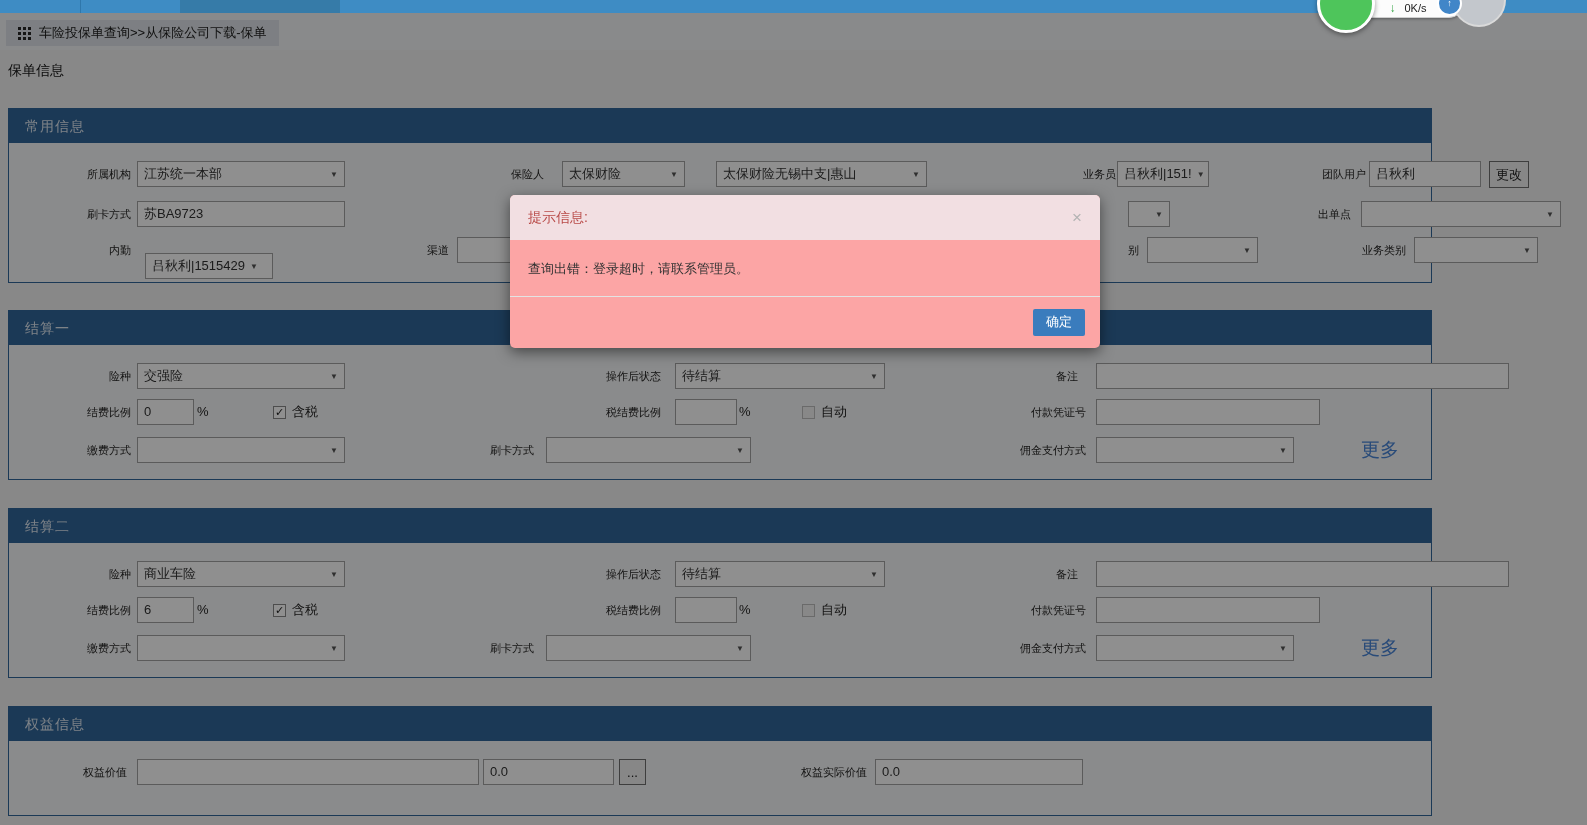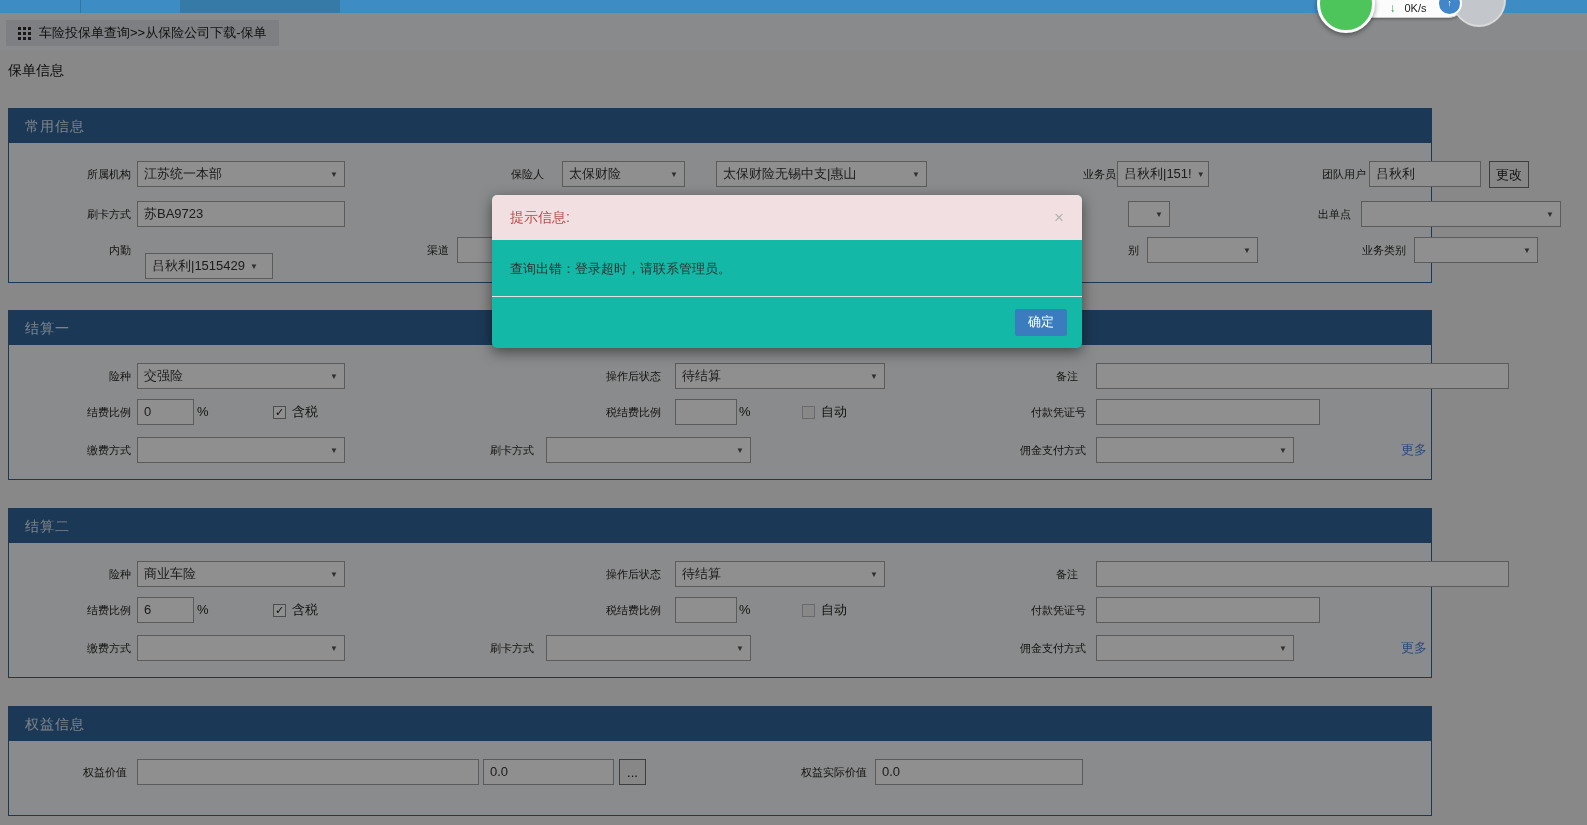--- a/index.html
+++ b/index.html
@@ -30,25 +30,25 @@
   .sel.compact .v{flex:0 0 auto;}
   .sel .ar{font-size:8px;color:#555;margin-left:5px;}
   .unit{position:absolute;height:26px;line-height:26px;font-size:13px;color:#262626;}
   .cbx{position:absolute;display:flex;align-items:center;gap:6px;height:26px;}
   .cb{width:13px;height:13px;box-sizing:border-box;border:1px solid #8a8a8a;background:#fff;
       display:flex;align-items:center;justify-content:center;font-size:11px;font-weight:bold;color:#1a1a1a;line-height:1;}
   .cb.un{background:#f2f2f2;border-color:#bdbdbd;color:transparent;}
   .cbl{font-size:13px;color:#262626;}
   .btn{position:absolute;box-sizing:border-box;height:27px;background:#f0f0f0;border:1px solid #6f6f6f;
        font-size:13px;color:#222;display:flex;align-items:center;justify-content:center;cursor:pointer;}
-  .link{position:absolute;font-size:13px;color:#4a86d8;height:26px;line-height:26px;cursor:pointer;white-space:nowrap;margin-left:40px;}
+  .link{position:absolute;font-size:19px;color:#4a86d8;height:26px;line-height:26px;cursor:pointer;white-space:nowrap;}
   
   .overlay{position:absolute;left:0;top:13px;width:1587px;height:812px;background:rgba(0,0,0,0.44);z-index:100;}
   
-  .modal{position:absolute;left:492px;top:195px;width:590px;height:153px;background:#14b8a6;z-index:150;
+  .modal{position:absolute;left:510px;top:195px;width:590px;height:153px;background:#fca5a5;z-index:150;
          border-radius:5px;box-shadow:0 4px 14px rgba(0,0,0,0.5);overflow:hidden;}
   .modal-header{height:45px;background:#f2dfe2;display:flex;align-items:center;padding:0 18px;box-sizing:border-box;}
   .modal-title{color:#b94a48;font-size:14px;}
   .modal-close{margin-left:auto;color:#b3b3b3;font-size:17px;cursor:pointer;line-height:1;}
   .modal-body{height:57px;box-sizing:border-box;padding:20px 18px 0;font-size:13px;color:#333;
               border-bottom:1px solid #e3e3e3;white-space:nowrap;}
   .modal-footer{height:50px;display:flex;justify-content:flex-end;align-items:center;padding-right:15px;box-sizing:border-box;}
   .ok-btn{width:52px;height:27px;background:#3a7cbd;color:#fff;font-size:13px;border:none;border-radius:2px;
           display:flex;align-items:center;justify-content:center;cursor:pointer;}
   

